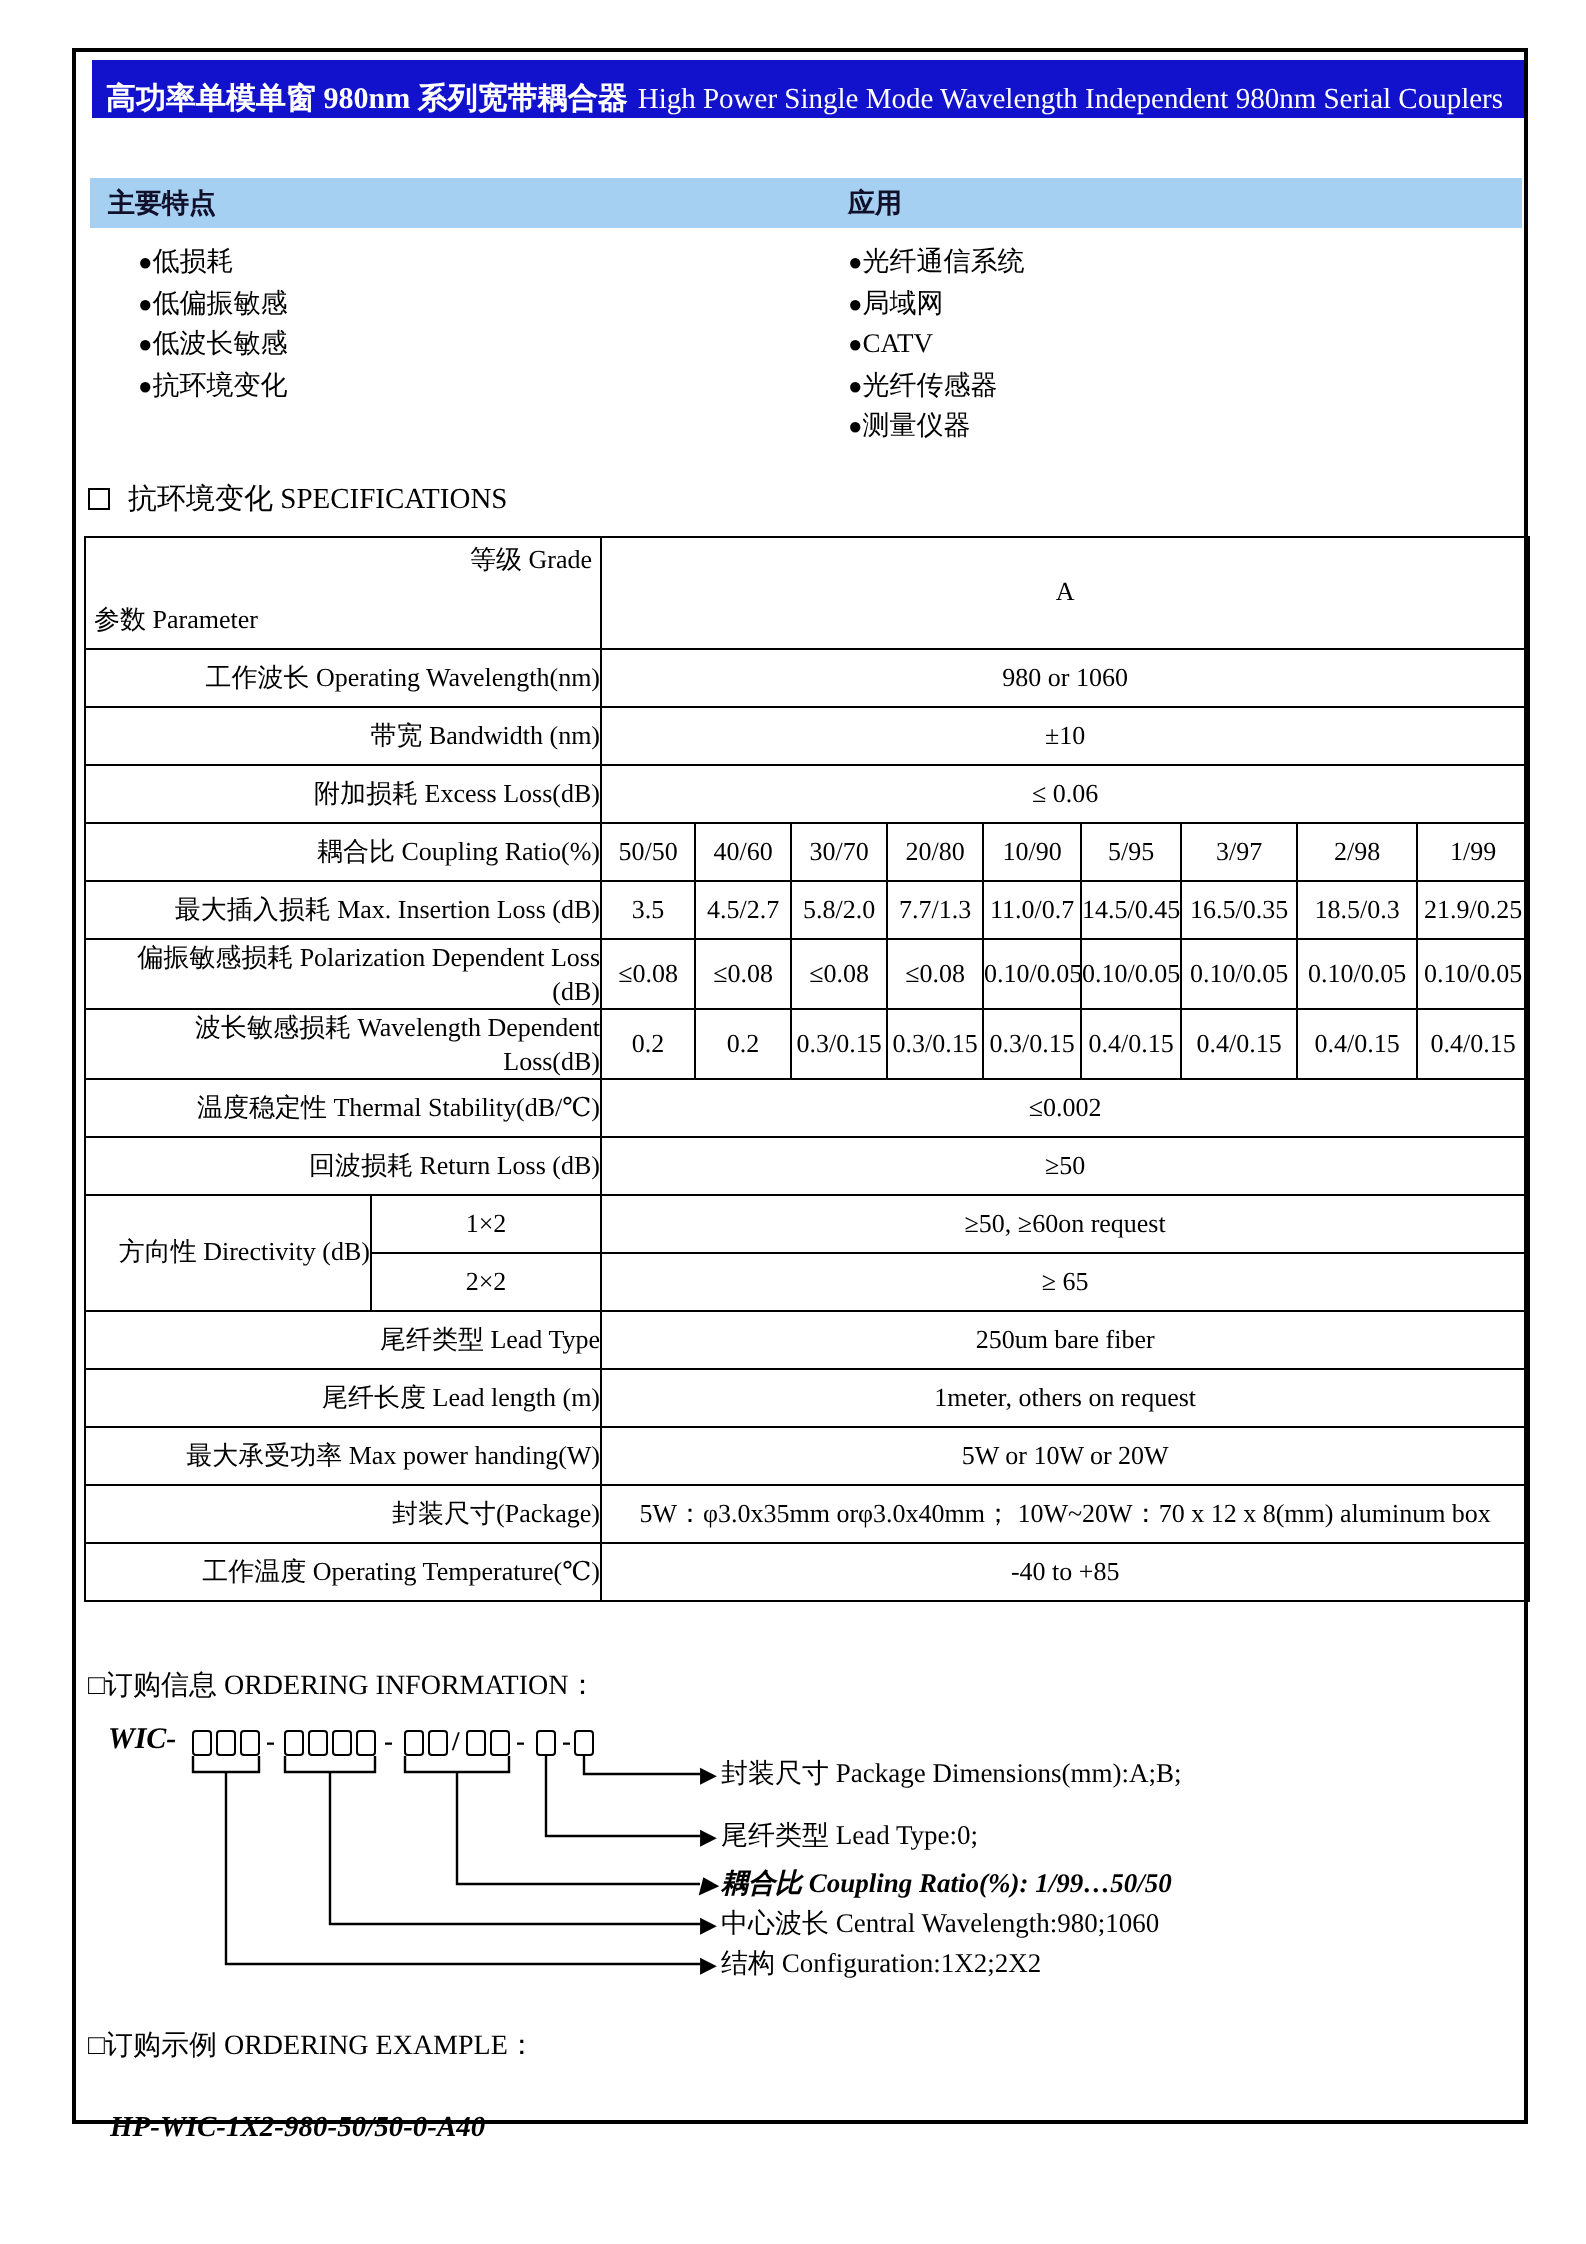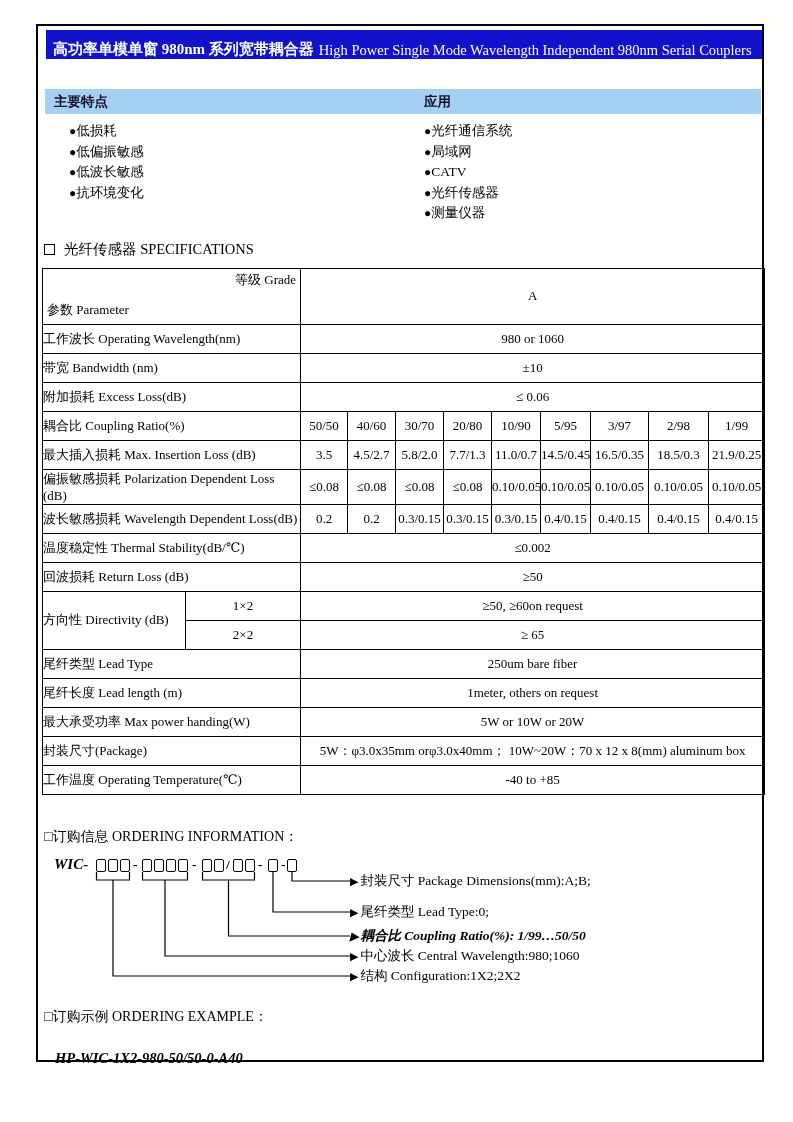--- a/index.html
+++ b/index.html
@@ -43,21 +43,21 @@
   .box-icon {
     display: inline-block; width: 11px; height: 11px;
     border: 1px solid #000; margin-right: 9px;
   }
   
   table.specs {
     border-collapse: collapse; margin: 9px 0 0 4px;
     width: 722px; font-size: 13px; table-layout: fixed;
   }
   table.specs td { border: 1px solid #000; height: 29px; vertical-align: middle; }
-  td.lbl { text-align: left; padding-left: 0; }
+  td.lbl { text-align: right; padding-left: 10px; }
   td.ctr { text-align: center; }
   tr.hdr td { height: 56px; }
   .hdr-cell { display: flex; flex-direction: column; justify-content: space-between; height: 54px; padding: 2px 4px 4px 2px; }
   .hdr-grade { text-align: right; }
   .hdr-param { text-align: left; padding-left: 2px; }
   
   .ord-head, .ex-head { margin: 33px 0 0 6px; font-size: 14px; }
   .ex-head { margin-top: 20px; }
   .diagram { position: relative; margin: 10px 0 16px 16px; width: 700px; height: 132px; font-size: 13.5px; font-family: Liberation Serif, serif; }
   .diagram svg { position: absolute; left: 0; top: 0; }
@@ -97,21 +97,21 @@
       <div class="feat-item"><span class="blt">●</span><span>光纤通信系统</span></div>
       <div class="feat-item"><span class="blt">●</span><span>局域网</span></div>
       <div class="feat-item"><span class="blt">●</span><span>CATV</span></div>
       <div class="feat-item"><span class="blt">●</span><span>光纤传感器</span></div>
       <div class="feat-item"><span class="blt">●</span><span>测量仪器</span></div>
     </div>
   </div>
 
   <div class="spec-head">
     <span class="box-icon"></span>
-    <span>光纤传感器  SPECIFICATIONS</span>
+    <span>抗环境变化  SPECIFICATIONS</span>
   </div>
 
   <table class="specs">
     <colgroup>
       <col style="width:143px">
         <col style="width:115px">
       <col style="width:47px">
         <col style="width:48px">
         <col style="width:48px">
       <col style="width:48px">

